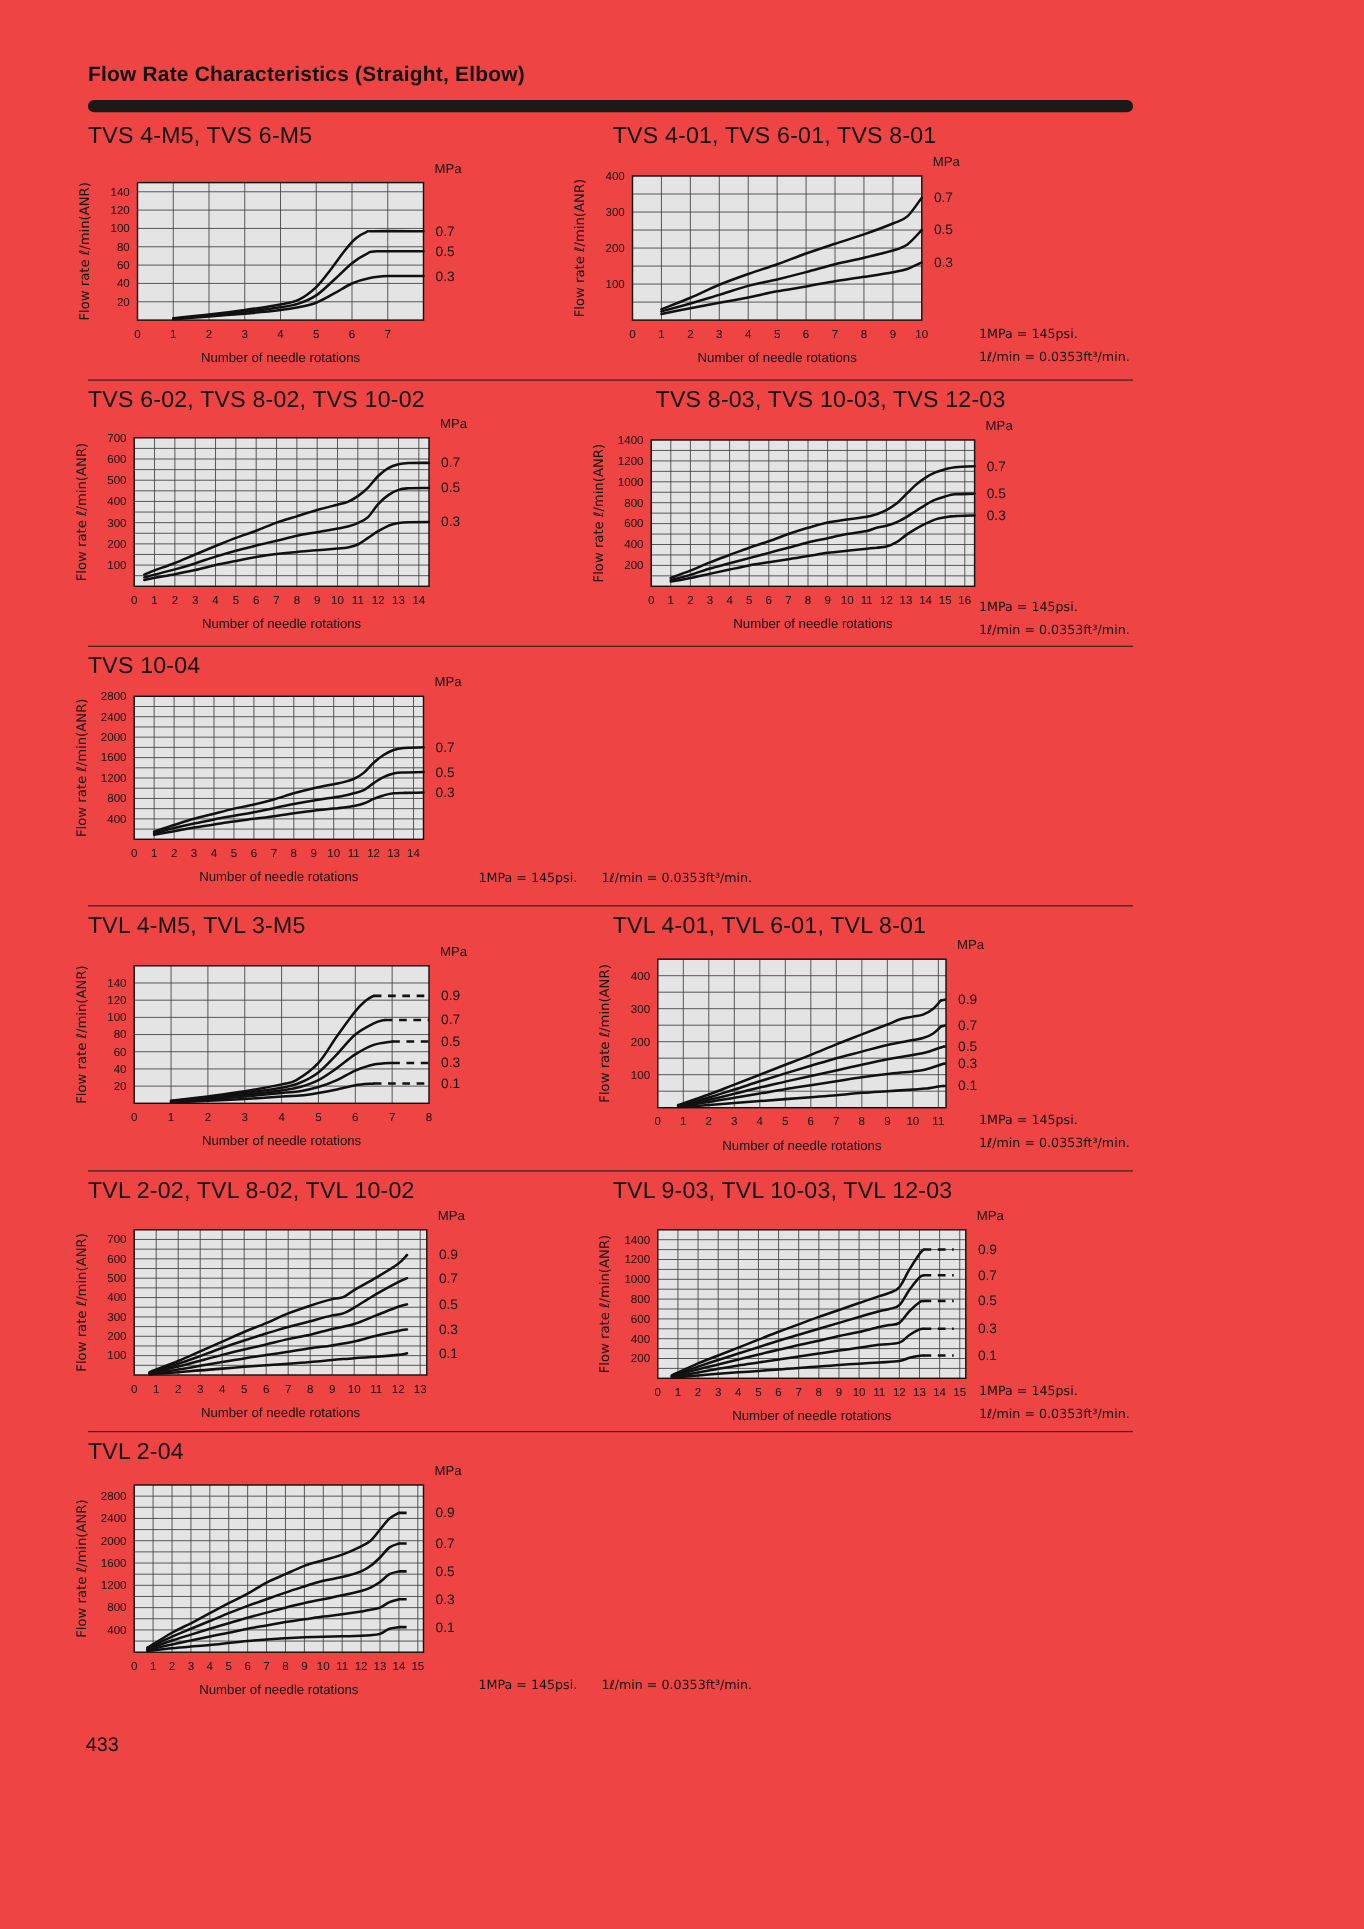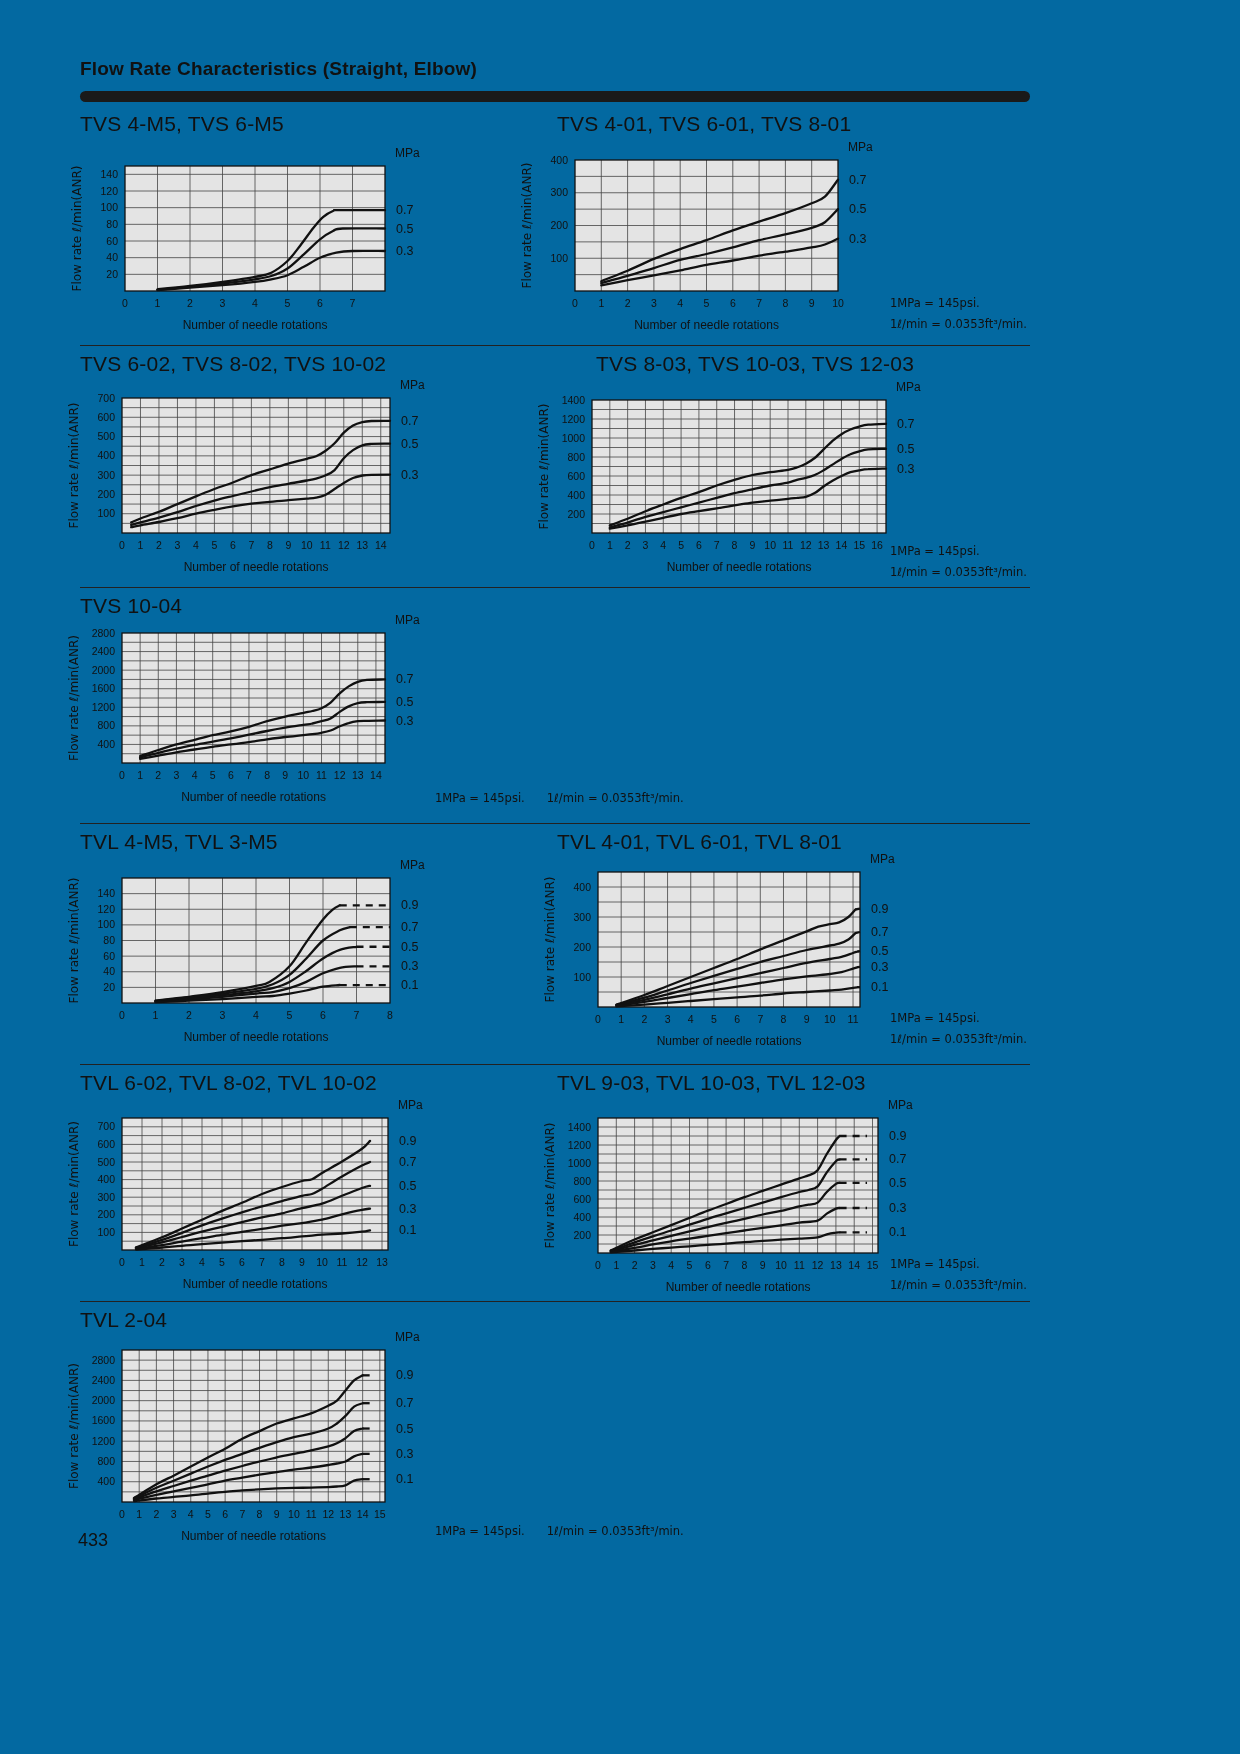--- a/index.html
+++ b/index.html
@@ -1,27 +1,27 @@
 <!DOCTYPE html>
 <html><head>
 <meta charset="utf-8">
 <style>
   html,body{margin:0;padding:0;background:#fff;}
-  .page{position:relative;width:1240px;height:1754px;background:#0369a1;overflow:hidden;
+  .page{position:relative;width:1240px;height:1754px;background:#ef4444;overflow:hidden;
         font-family:"Liberation Sans",sans-serif;color:#111;}
   .page-title{position:absolute;left:80px;top:58px;font-size:19px;font-weight:bold;letter-spacing:0.2px;}
   .title-bar{position:absolute;left:80px;top:91px;width:950px;height:11px;background:#1a1a1a;border-radius:6px;}
   .section-title{position:absolute;font-size:21px;font-weight:normal;letter-spacing:0.2px;white-space:nowrap;}
   .divider{position:absolute;left:80px;width:950px;height:0;border-top:1px solid #222;}
   .chart{position:absolute;}
   .note{position:absolute;font-size:11.5px;line-height:21px;color:#111;
         font-family:"DejaVu Sans","Liberation Sans",sans-serif;white-space:nowrap;}
   .note .l2{display:block;}
   .note-inline span+span{margin-left:22px;}
-  .page-number{position:absolute;left:78px;top:1530px;font-size:18px;color:#111;}
+  .page-number{position:absolute;left:78px;top:1576px;font-size:18px;color:#111;}
   svg text{font-family:"Liberation Sans",sans-serif;fill:#111;}
   svg text.dj{font-family:"DejaVu Sans","Liberation Sans",sans-serif;}
 </style>
 </head>
 <body>
 
 <div class="page">
 
   <div class="page-title">Flow Rate Characteristics (Straight, Elbow)</div>
   <div class="title-bar"></div>
@@ -30,21 +30,21 @@
   <div class="section-title" style="left:557px;top:112px;">TVS 4-01, TVS 6-01, TVS 8-01</div>
   <div class="divider" style="top:345px;"></div>
   <div class="section-title" style="left:80px;top:352px;">TVS 6-02, TVS 8-02, TVS 10-02</div>
   <div class="section-title" style="left:557px;top:352px;margin-left:39px;">TVS 8-03, TVS 10-03, TVS 12-03</div>
   <div class="divider" style="top:587px;"></div>
   <div class="section-title" style="left:80px;top:594px;">TVS 10-04</div>
   <div class="divider" style="top:823px;"></div>
   <div class="section-title" style="left:80px;top:830px;">TVL 4-M5, TVL 3-M5</div>
   <div class="section-title" style="left:557px;top:830px;">TVL 4-01, TVL 6-01, TVL 8-01</div>
   <div class="divider" style="top:1064px;"></div>
-  <div class="section-title" style="left:80px;top:1071px;">TVL 6-02, TVL 8-02, TVL 10-02</div>
+  <div class="section-title" style="left:80px;top:1071px;">TVL 2-02, TVL 8-02, TVL 10-02</div>
   <div class="section-title" style="left:557px;top:1071px;">TVL 9-03, TVL 10-03, TVL 12-03</div>
   <div class="divider" style="top:1301px;"></div>
   <div class="section-title" style="left:80px;top:1308px;">TVL 2-04</div>
 
   <div class="chart" style="left:67px;top:136px;"><svg width="382" height="203" viewBox="0 0 382 203">
         <rect x="58" y="30" width="260" height="125" fill="#e4e4e4"></rect>
         <line x1="90.5" y1="30" x2="90.5" y2="155" stroke="#444" stroke-width="0.8"></line>
         <line x1="123" y1="30" x2="123" y2="155" stroke="#444" stroke-width="0.8"></line>
         <line x1="155.5" y1="30" x2="155.5" y2="155" stroke="#444" stroke-width="0.8"></line>
         <line x1="188" y1="30" x2="188" y2="155" stroke="#444" stroke-width="0.8"></line>

